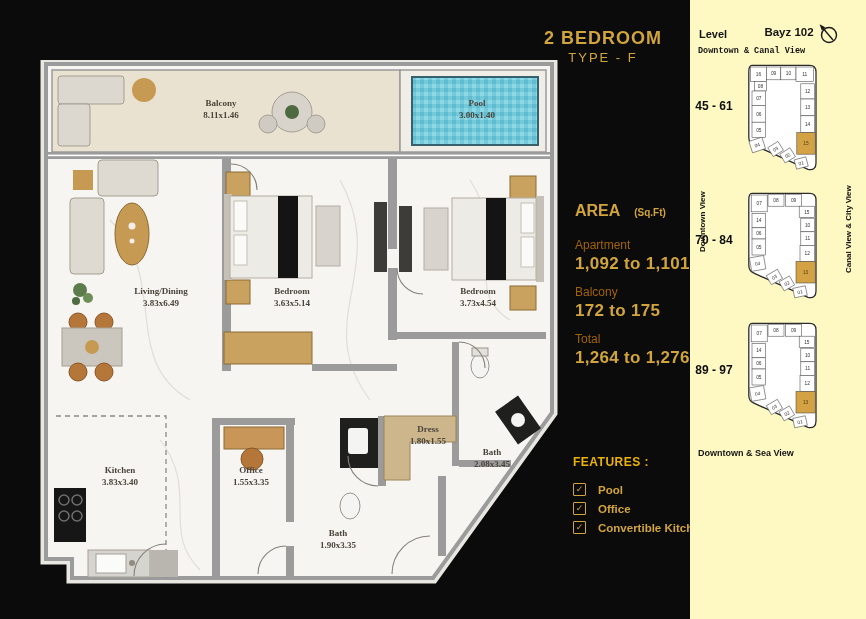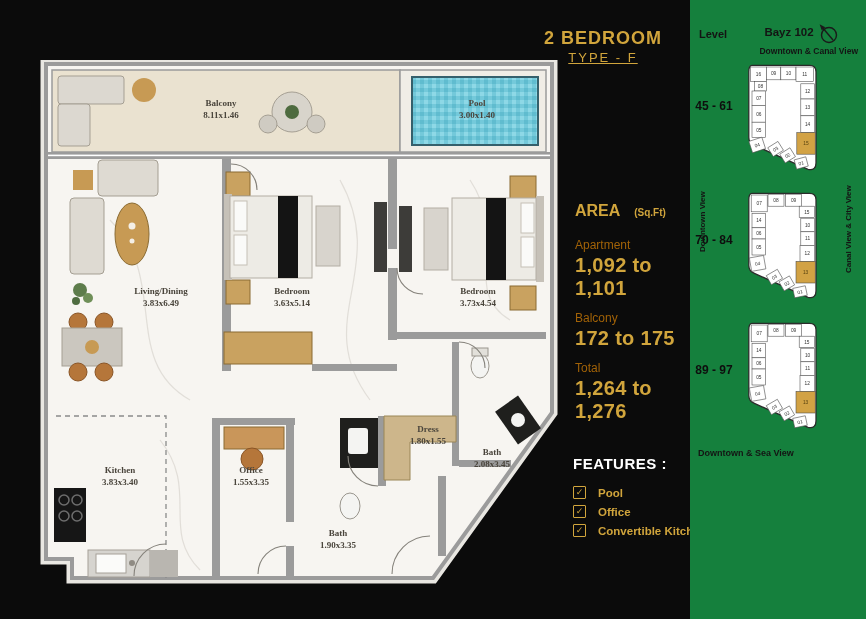--- a/index.html
+++ b/index.html
@@ -9,41 +9,41 @@
   
   #floorplan{position:absolute;left:40px;top:60px;width:520px;height:545px;}
   #floorplan svg{position:absolute;left:0;top:0;}
   .room-label{position:absolute;width:110px;text-align:center;
       font-family:"Liberation Serif",serif;font-weight:bold;color:#4a453c;
       font-size:9px;line-height:1.3;pointer-events:none;}
 
   
   #title-block{position:absolute;left:512px;top:28px;width:182px;text-align:center;}
   #title-main{font-size:18px;font-weight:bold;color:#D1A53C;letter-spacing:1px;}
-  #title-sub{font-size:13px;color:#D1A53C;margin-top:1px;letter-spacing:2px;text-decoration:underline;}
+  #title-sub{font-size:13px;color:#D1A53C;margin-top:1px;letter-spacing:2px;}
 
   #area-block{position:absolute;left:575px;top:202px;width:120px;}
   .area-heading{font-size:16px;font-weight:bold;color:#D1A53C;margin-bottom:18px;}
   .area-heading .unit{font-size:10px;font-weight:bold;margin-left:10px;}
   .area-item{margin-bottom:11px;}
   .area-label{font-size:12px;color:#a16207;}
-  .area-value{font-size:20px;font-weight:bold;color:#D1A53C;margin-top:2px;letter-spacing:.3px;}
+  .area-value{font-size:17px;font-weight:bold;color:#D1A53C;margin-top:2px;letter-spacing:.3px;}
 
   #features-block{position:absolute;left:573px;top:455px;width:130px;}
-  .features-heading{font-size:15px;font-weight:bold;color:#ffffff;margin-bottom:14px;letter-spacing:.5px;}
+  .features-heading{font-size:12px;font-weight:bold;color:#eab308;margin-bottom:14px;letter-spacing:.5px;}
   .feature-row{display:flex;align-items:center;margin-bottom:6px;}
   .checkbox{width:11px;height:11px;border:1.5px solid #D1A53C;border-radius:1px;
       margin-right:12px;color:#D1A53C;font-size:9px;line-height:11px;text-align:center;flex:0 0 auto;}
   .feature-label{font-size:11.5px;font-weight:bold;color:#D1A53C;white-space:nowrap;}
 
   
-  #sidebar{position:absolute;left:690px;top:0;width:176px;height:619px;background:#15803d;color:#141414;}
+  #sidebar{position:absolute;left:690px;top:0;width:176px;height:619px;background:#fef9c3;color:#141414;}
   .sb-level{position:absolute;left:9px;top:28px;font-size:11px;font-weight:bold;}
   .sb-building{position:absolute;left:24px;top:26px;width:150px;text-align:center;font-size:11.5px;font-weight:bold;}
-  .sb-topview{position:absolute;left:8px;top:46px;width:160px;text-align:right;font-size:8.5px;font-weight:bold;}
+  .sb-topview{position:absolute;left:8px;top:46px;width:160px;text-align:left;font-size:8.5px;font-weight:bold;font-family:Liberation Mono, monospace;}
   .sb-compass{position:absolute;left:126px;top:21px;}
   .kp{position:absolute;left:50px;width:84px;height:118px;}
   #kp0{top:60px}#kp1{top:188px}#kp2{top:318px}
   .kp-label{position:absolute;left:0px;width:48px;text-align:center;font-size:12px;font-weight:bold;color:#0e0e0e;}
   #kpl0{top:99px}#kpl1{top:233px}#kpl2{top:363px}
   .sb-vert{position:absolute;font-size:8px;font-weight:bold;white-space:nowrap;
       writing-mode:vertical-rl;transform:rotate(180deg);color:#141414;}
   #sb-left-view{left:8px;top:152px;height:100px;}
   #sb-right-view{left:154px;top:128px;height:145px;}
   .sb-bottomview{position:absolute;left:8px;top:448px;width:160px;text-align:left;font-size:9px;font-weight:bold;}

